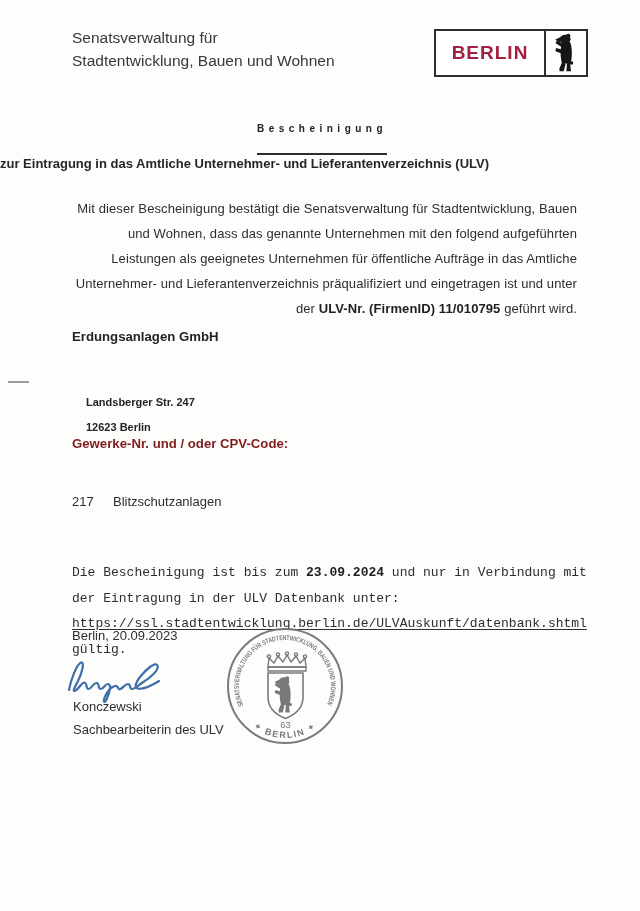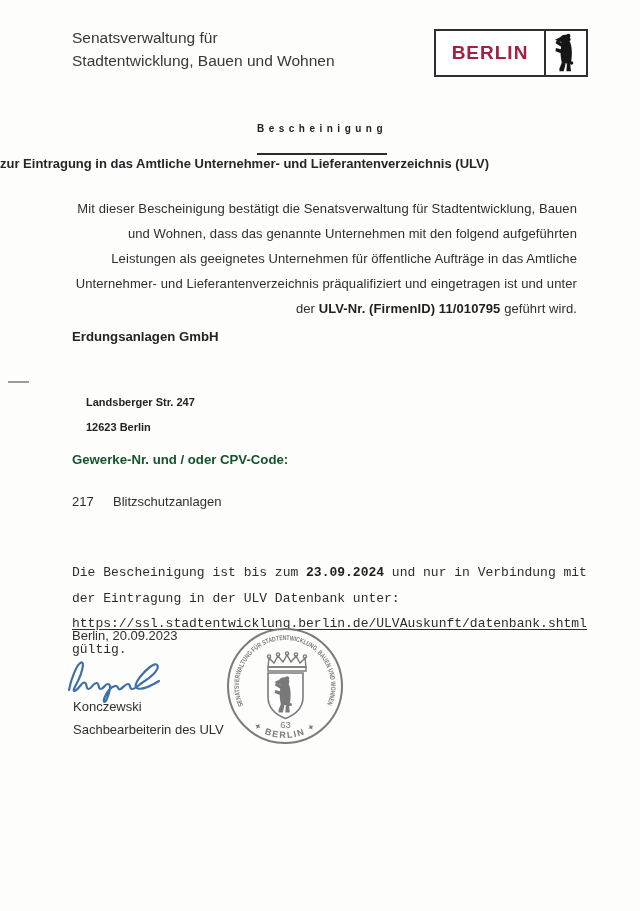--- a/index.html
+++ b/index.html
@@ -60,22 +60,22 @@
   }
   .fold-mark {
     position: absolute; left: 8px; top: 381px; width: 21px; height: 2px;
     background: #9a9a9a;
   }
   .address {
     position: absolute; left: 72px; top: 390px;
     font-size: 11px; line-height: 25px; font-weight: 700; color: #242424; margin-left: 14px;
   }
   .trades-label {
-    position: absolute; left: 72px; top: 452px;
-    font-size: 13.2px; font-weight: 700; color: #14532d;
+    position: absolute; left: 72px; top: 436px;
+    font-size: 13.2px; font-weight: 700; color: #7f1d1d;
   }
   .trade-row {
     position: absolute; left: 72px; top: 494px;
     font-size: 13px;
   }
   .trade-row .code { display: inline-block; width: 41px; }
   .validity {
     position: absolute; left: 72px; top: 560px; width: 524px;
     font-size: 13px; line-height: 25.5px; font-family: Liberation Mono, monospace;
   }

